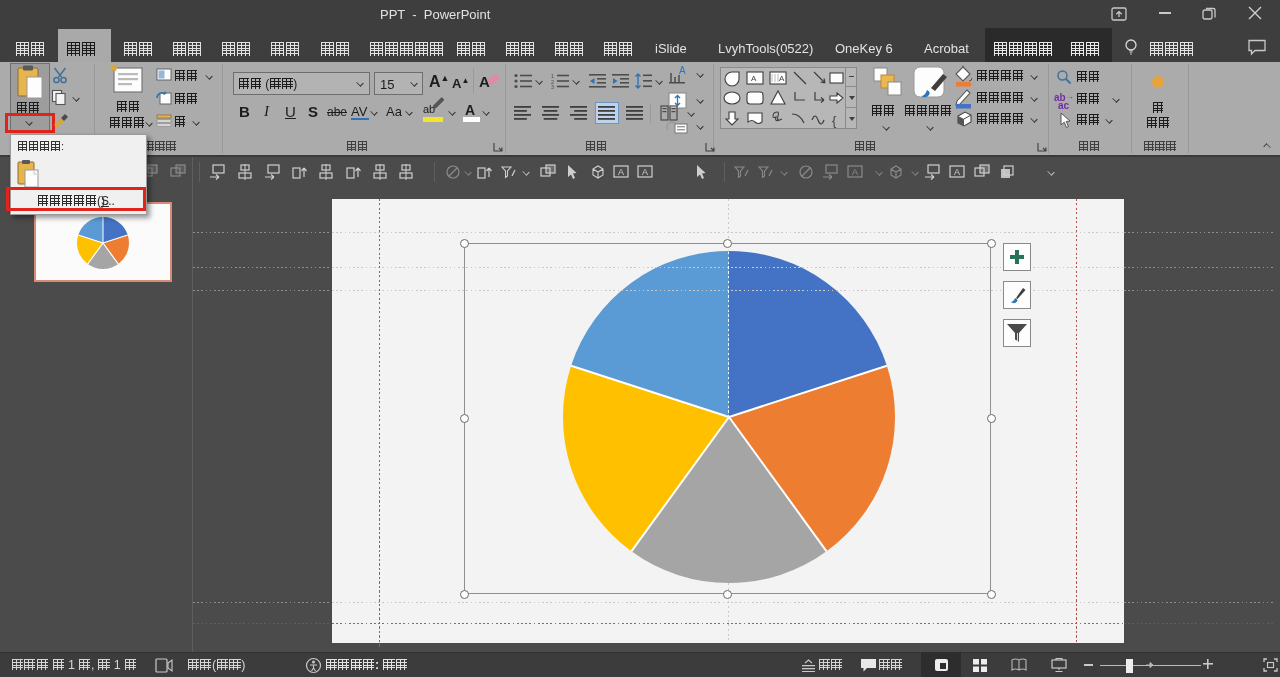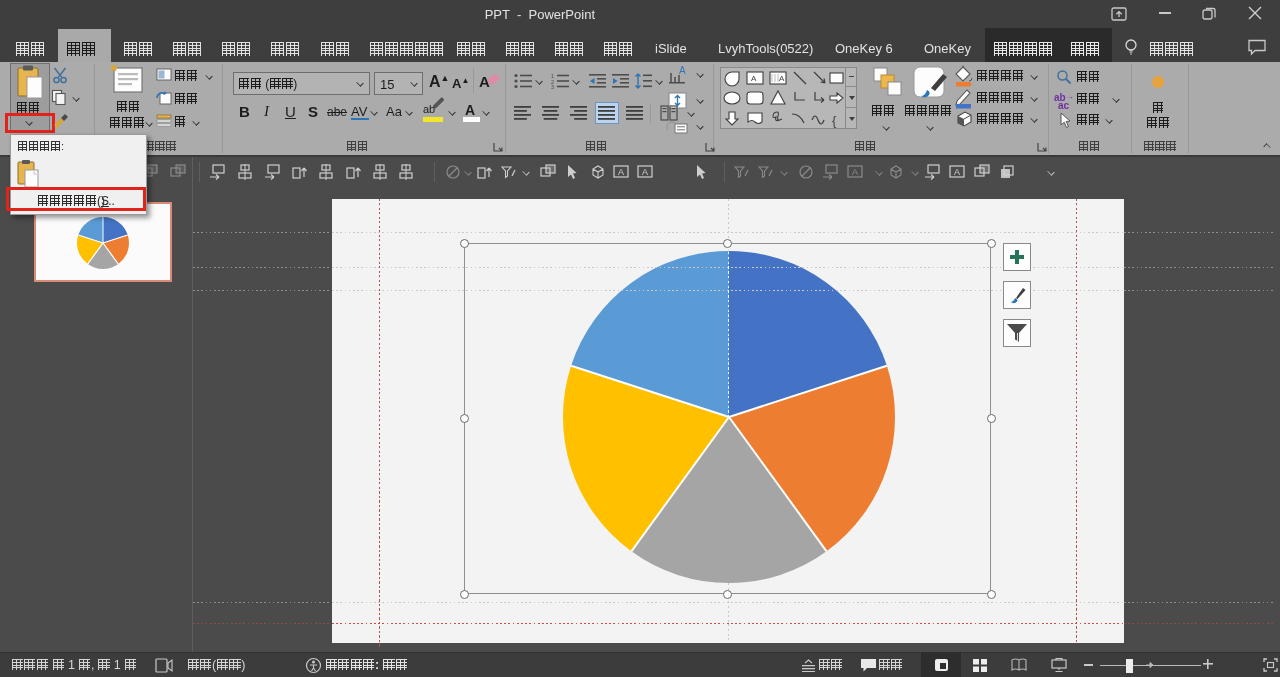--- a/index.html
+++ b/index.html
@@ -9,21 +9,21 @@
  repeating-linear-gradient(to bottom,currentColor 0 1px,transparent 1px 2.8px)}
 .cv{width:6px;height:6px;border-right:1.5px solid #2d2d2d;border-bottom:1.5px solid #2d2d2d;transform:rotate(45deg) scaleY(.75)}
 .cvw{border-color:#cfcfcf}
 .t{white-space:nowrap}
 .gh{height:1px}
 .gv{width:1px}
 </style></head><body>
 <div id="app">
 
 <div style="left:0;top:0;width:1280px;height:28px;background:#3e3e3e"></div>
-<div class="t" style="left:380px;top:7px;width:215px;text-align:right;font-size:13px;color:#e2e2e2">PPT &nbsp;- &nbsp;PowerPoint</div>
+<div class="t" style="left:380px;top:7px;width:215px;text-align:left;font-size:13px;color:#e2e2e2">PPT &nbsp;- &nbsp;PowerPoint</div>
 <svg style="left:1108px;top:5px" width="22" height="18" viewBox="0 0 22 18">
       <rect x="4" y="3" width="14" height="12" rx="1.5" fill="none" stroke="#c9c9c9" stroke-width="1.3"></rect>
       <path d="M11 12 V7 M8.3 9.2 L11 6.6 L13.7 9.2" fill="none" stroke="#c9c9c9" stroke-width="1.3"></path>
     </svg>
 <div style="left:1159px;top:12px;width:12px;height:2px;background:#c9c9c9"></div>
 <svg style="left:1200px;top:5px" width="18" height="18" viewBox="0 0 18 18">
       <rect x="3" y="5" width="9" height="9" rx="2" fill="none" stroke="#c9c9c9" stroke-width="1.3"></rect>
       <path d="M6 3.5 h7.5 a1.5 1.5 0 0 1 1.5 1.5 v7.5" fill="none" stroke="#c9c9c9" stroke-width="1.3"></path>
     </svg>
 <svg style="left:1247px;top:5px" width="16" height="16" viewBox="0 0 16 16">
@@ -43,21 +43,21 @@
 <div class="t" style="left:456px;top:40px;font-size:15px;color:#e2e2e2"><b class="g"></b><b class="g"></b></div>
 <div class="t" style="left:505px;top:40px;font-size:15px;color:#e2e2e2"><b class="g"></b><b class="g"></b></div>
 <div class="t" style="left:554px;top:40px;font-size:15px;color:#e2e2e2"><b class="g"></b><b class="g"></b></div>
 <div class="t" style="left:603px;top:40px;font-size:15px;color:#e2e2e2"><b class="g"></b><b class="g"></b></div>
 <div class="t" style="left:993px;top:40px;font-size:15px;color:#e8e8e8"><b class="g"></b><b class="g"></b><b class="g"></b><b class="g"></b></div>
 <div class="t" style="left:1070px;top:40px;font-size:15px;color:#e8e8e8"><b class="g"></b><b class="g"></b></div>
 <div class="t" style="left:1149px;top:40px;font-size:15px;color:#e2e2e2"><b class="g"></b><b class="g"></b><b class="g"></b></div>
 <div class="t" style="left:655px;top:41px;font-size:13px;color:#e2e2e2">iSlide</div>
 <div class="t" style="left:718px;top:41px;font-size:13px;color:#e2e2e2">LvyhTools(0522)</div>
 <div class="t" style="left:835px;top:41px;font-size:13px;color:#e2e2e2">OneKey 6</div>
-<div class="t" style="left:924px;top:41px;font-size:13px;color:#e2e2e2">OneKey</div>
+<div class="t" style="left:924px;top:41px;font-size:13px;color:#e2e2e2">Acrobat</div>
 <svg style="left:1122px;top:37px" width="18" height="20" viewBox="0 0 18 20">
       <circle cx="9" cy="8" r="5" fill="none" stroke="#d8d8d8" stroke-width="1.3"></circle>
       <path d="M7 13 h4 M7.5 15 h3 M8.2 17 h1.6" stroke="#d8d8d8" stroke-width="1.2"></path>
     </svg>
 <svg style="left:1247px;top:39px" width="20" height="17" viewBox="0 0 20 17">
       <path d="M2 1.5 h16 v10 h-10 l-3.5 3.5 v-3.5 h-2.5 z" fill="none" stroke="#c9c9c9" stroke-width="1.3"></path>
     </svg>
 <div style="left:0;top:62px;width:1280px;height:94px;background:#ababab"></div>
 <div style="left:0;top:155px;width:1280px;height:2px;background:#3a3a3a"></div>
 <div style="left:94px;top:64px;width:1px;height:89px;background:#989898"></div>

